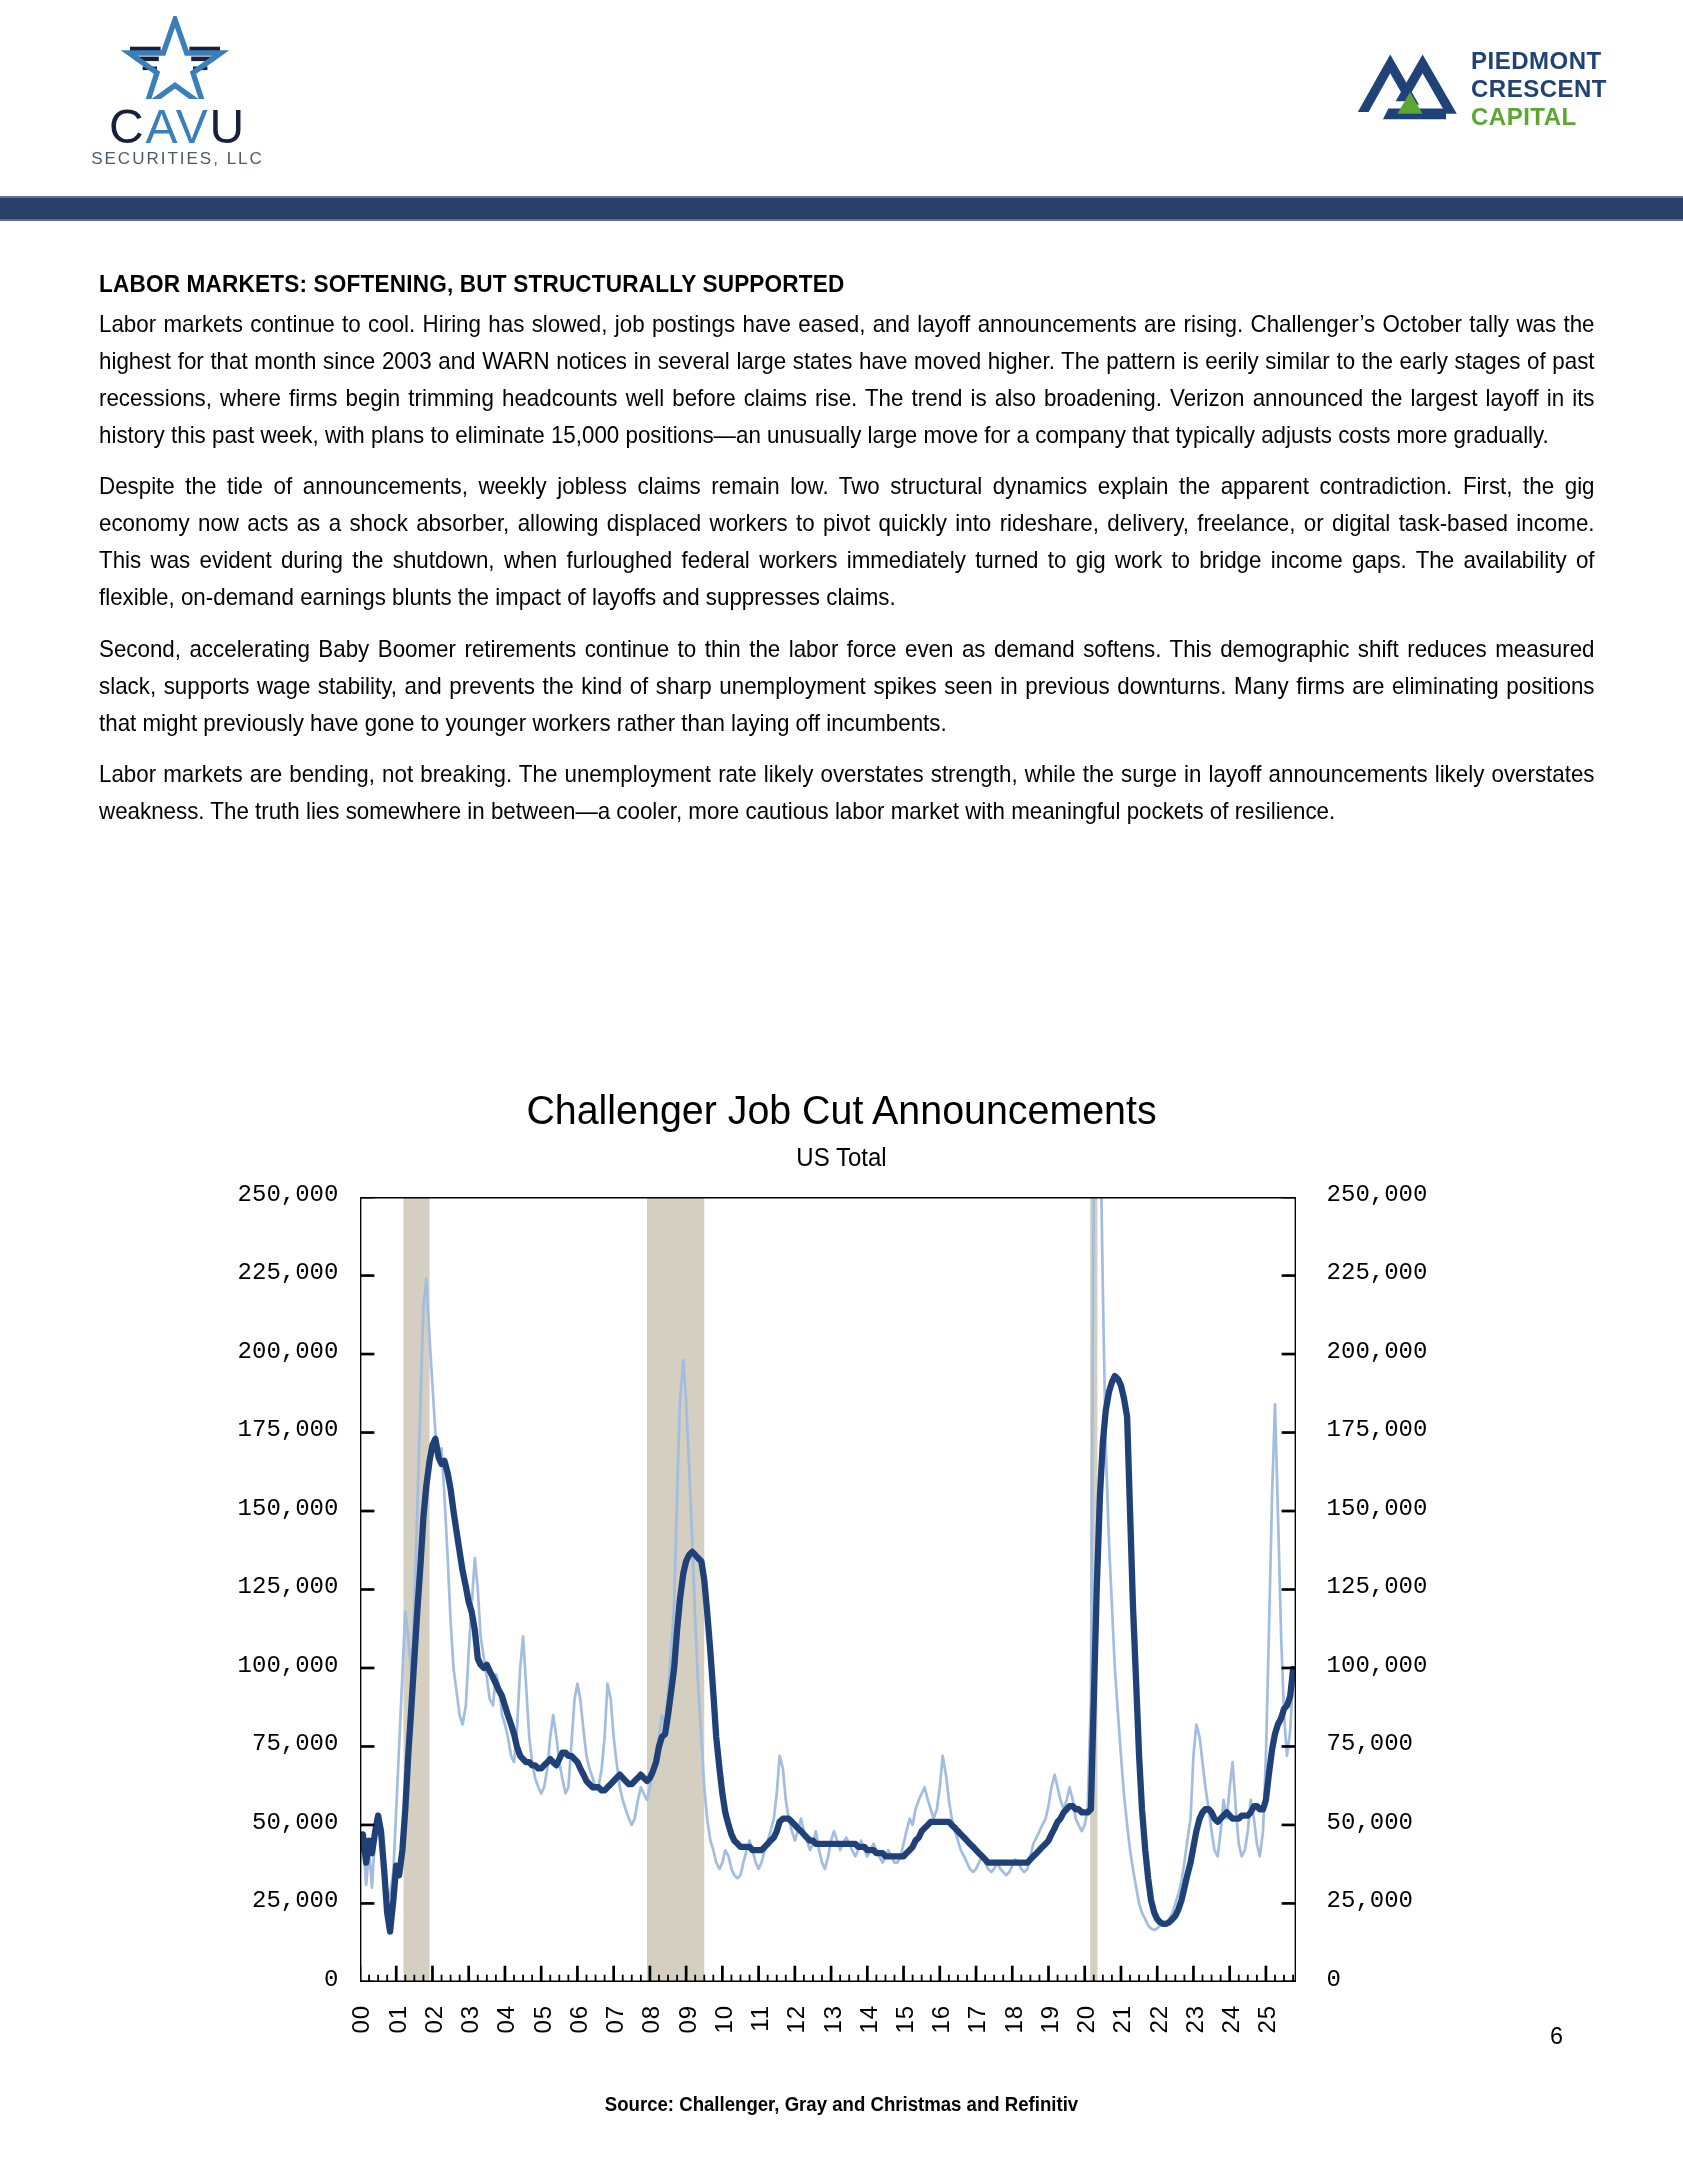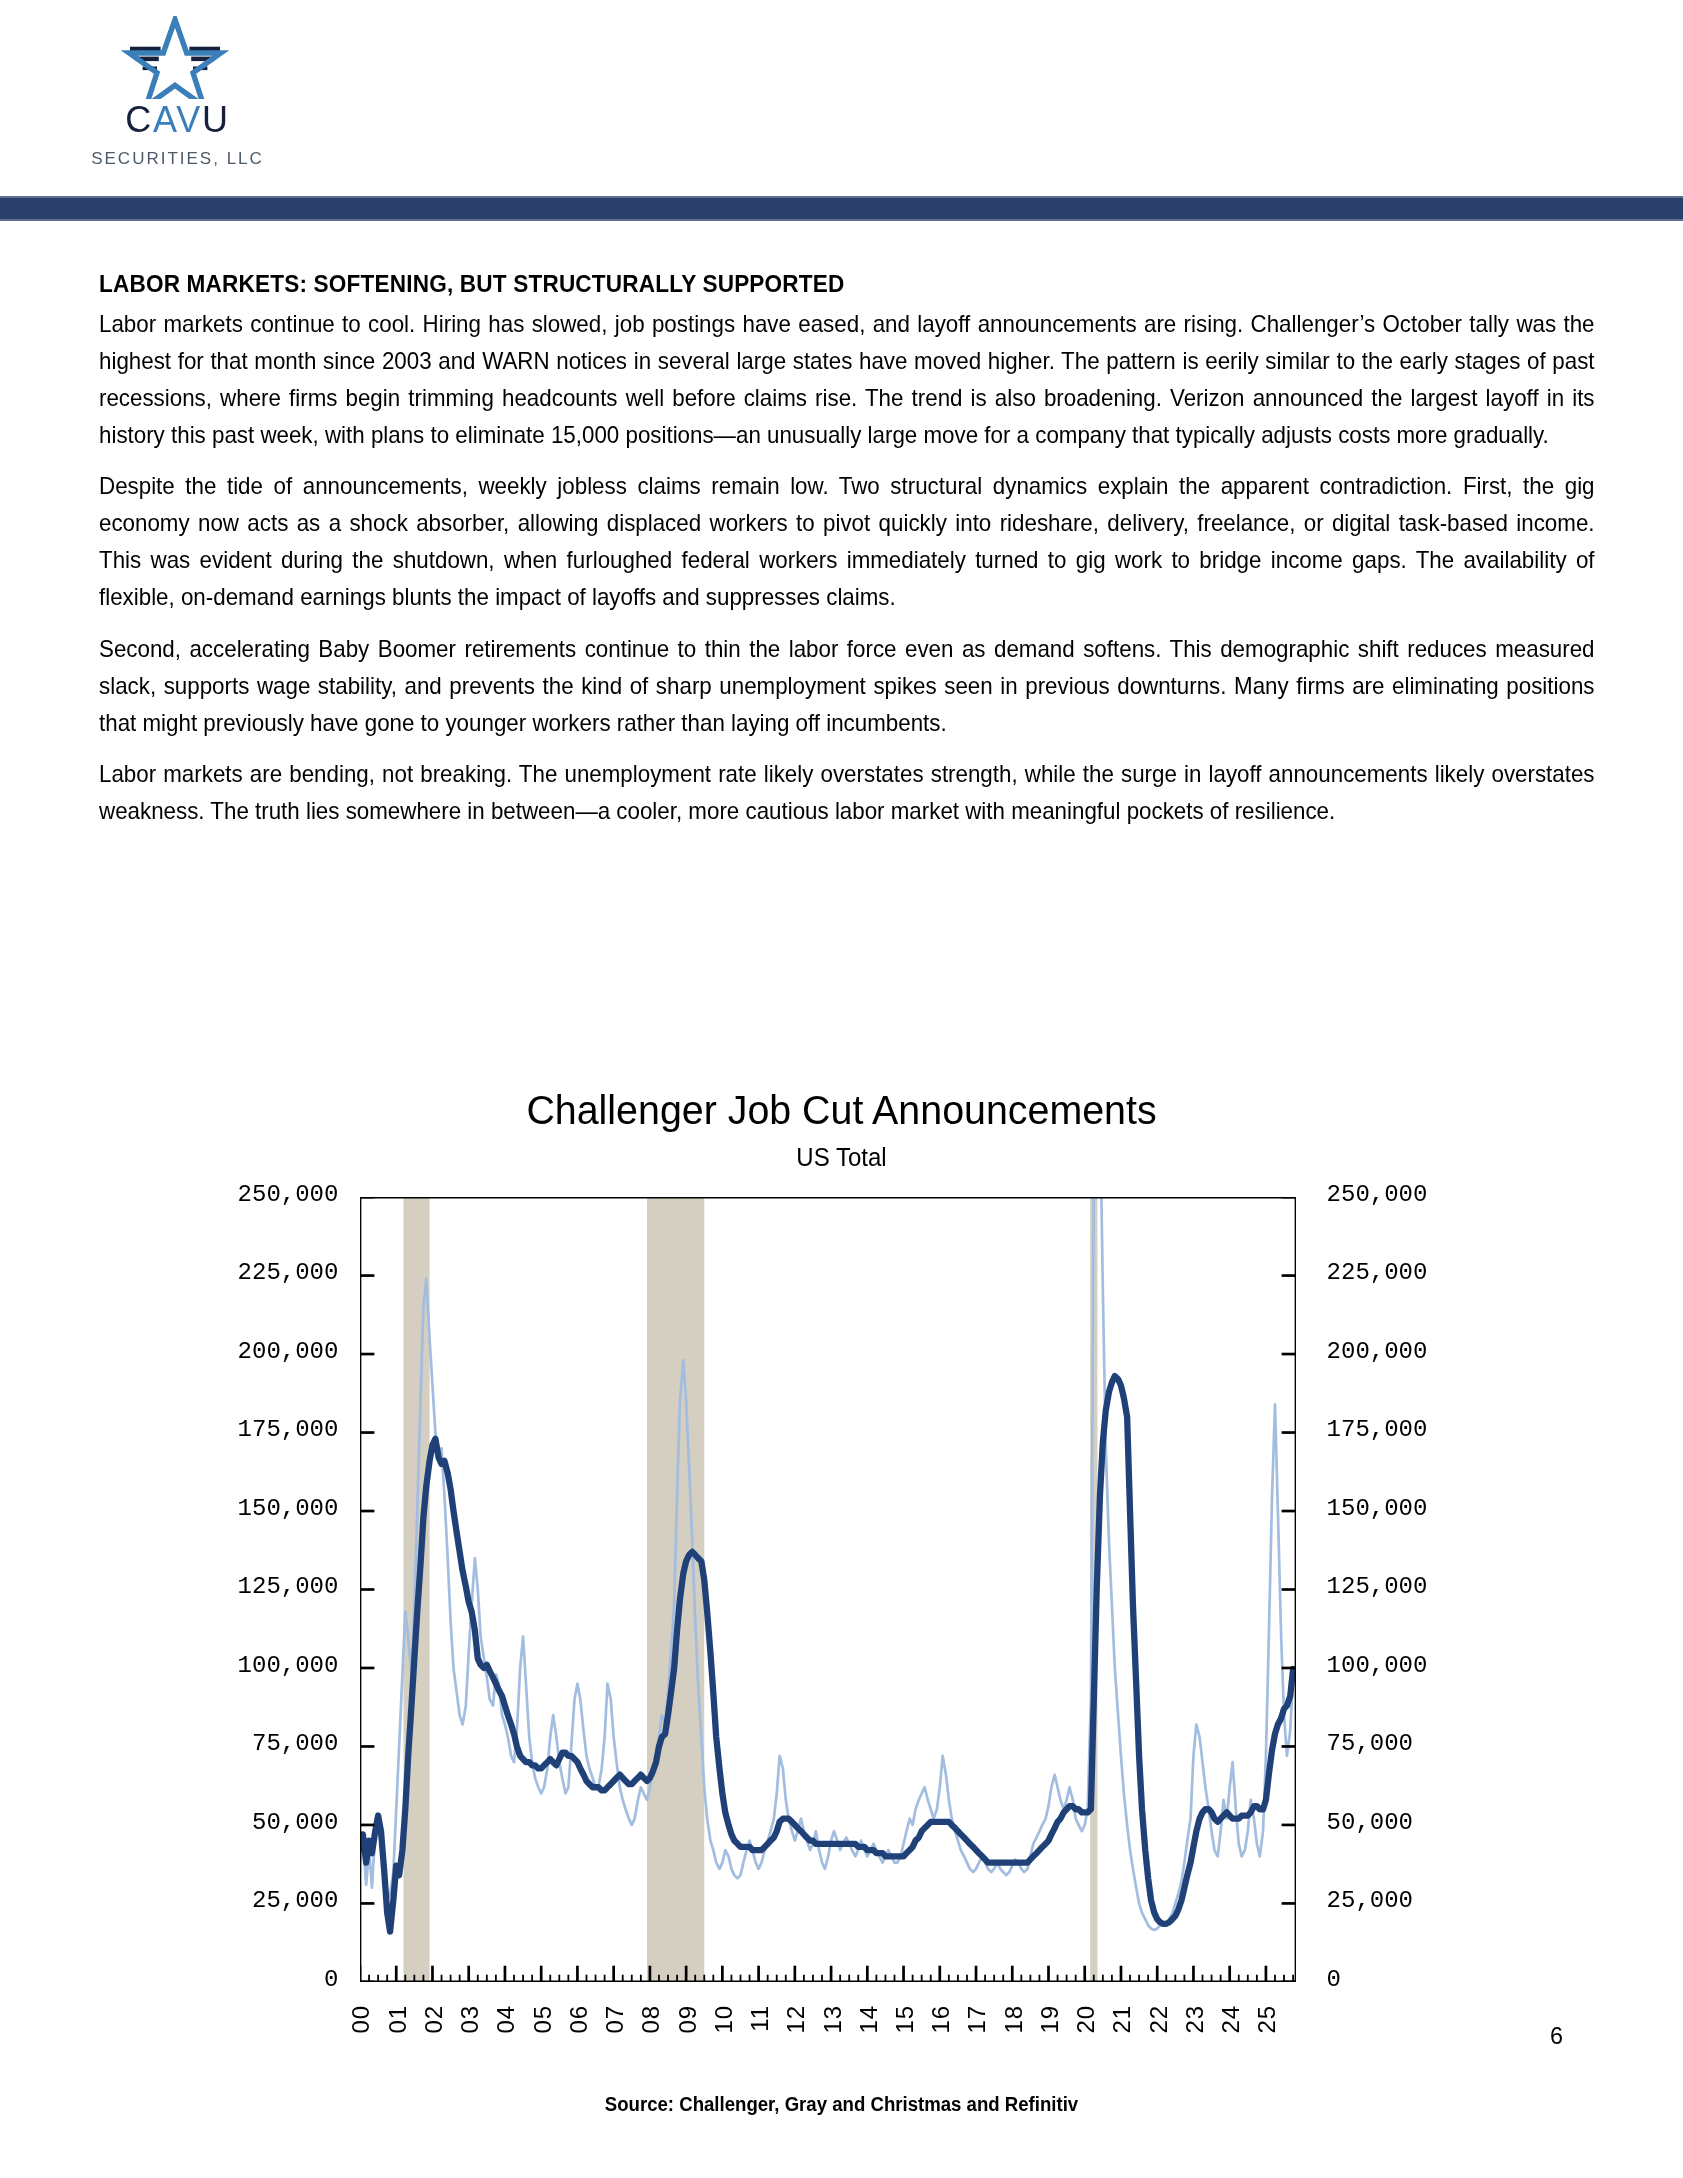--- a/index.html
+++ b/index.html
@@ -18,21 +18,21 @@
     position: absolute; left: 0; top: 0; width: 1683px; height: 189px;
   }
   #cavu-logo {
     position: absolute; left: 74px; top: 16px;
     width: 207px; height: 158px;
   }
   #cavu-star { position: absolute; left: 47px; top: 0px; width: 108px; height: 83px; }
   #cavu-word {
     position: absolute; left: 0; top: 83px; width: 207px;
     text-align: center;
-    font-size: 36px; letter-spacing: 1.8px; font-weight: 400;
+    font-size: 48px; letter-spacing: 1.8px; font-weight: 400;
     color: #1b2a४4;
     color: #17203c;
     font-family: "Liberation Sans", sans-serif;
   }
   .cavu-c, .cavu-u { color: #17203c; }
   .cavu-a, .cavu-v { color: #3a7fba; }
   #cavu-sub {
     position: absolute; left: 0; top: 133px; width: 207px;
     text-align: center; font-size: 17px; letter-spacing: 2px;
     color: #4c5a68;
@@ -146,20 +146,33 @@
       <path d="M24 56 L40 56 L40 60 L24 60 Z" fill="#17203c"></path>
       <path d="M80 56 L96 56 L96 60 L80 60 Z" fill="#17203c"></path>
       <path d="M60 4 L73 41 L111 41 L80 63 L92 100 L60 77 L28 100 L40 63 L9 41 L47 41 Z" fill="none" stroke="#3a7fba" stroke-width="6" stroke-linejoin="miter"></path>
     </svg>
     <div id="cavu-word">
       <span><span class="cavu-c">C</span><span class="cavu-a">A</span><span class="cavu-v">V</span><span class="cavu-u">U</span></span>
     </div>
     <div id="cavu-sub">SECURITIES, LLC</div>
   </div>
 
+  <div id="pcc-logo">
+    <svg id="pcc-mark" viewBox="0 0 120 80">
+      <path d="M38 6 L70 62 L58 62 L38 27 L14 70 L2 70 Z" fill="#1f4278"></path>
+      <path d="M74 6 L112 72 L100 72 L74 27 L56 58 L44 58 Z" fill="#1f4278"></path>
+      <path d="M30 78 L100 78 L100 66 L36 66 Z" fill="#1f4278"></path>
+      <path d="M46 72 L60 48 L74 72 Z" fill="#5aa832"></path>
+    </svg>
+    <div id="pcc-text">
+      <div class="pcc-blue">PIEDMONT</div>
+      <div class="pcc-blue">CRESCENT</div>
+      <div class="pcc-green">CAPITAL</div>
+    </div>
+  </div>
 
   <div id="header-rule"></div>
 </div>
 
 <div id="content">
   <div id="doc-heading">LABOR MARKETS: SOFTENING, BUT STRUCTURALLY SUPPORTED</div>
   <div class="para">Labor markets continue to cool. Hiring has slowed, job postings have eased, and layoff announcements are rising. Challenger’s October tally was the highest for that month since 2003 and WARN notices in several large states have moved higher. The pattern is eerily similar to the early stages of past recessions, where firms begin trimming headcounts well before claims rise. The trend is also broadening. Verizon announced the largest layoff in its history this past week, with plans to eliminate 15,000 positions—an unusually large move for a company that typically adjusts costs more gradually.</div>
   <div class="para">Despite the tide of announcements, weekly jobless claims remain low. Two structural dynamics explain the apparent contradiction. First, the gig economy now acts as a shock absorber, allowing displaced workers to pivot quickly into rideshare, delivery, freelance, or digital task-based income. This was evident during the shutdown, when furloughed federal workers immediately turned to gig work to bridge income gaps. The availability of flexible, on-demand earnings blunts the impact of layoffs and suppresses claims.</div>
   <div class="para">Second, accelerating Baby Boomer retirements continue to thin the labor force even as demand softens. This demographic shift reduces measured slack, supports wage stability, and prevents the kind of sharp unemployment spikes seen in previous downturns. Many firms are eliminating positions that might previously have gone to younger workers rather than laying off incumbents.</div>
   <div class="para">Labor markets are bending, not breaking. The unemployment rate likely overstates strength, while the surge in layoff announcements likely overstates weakness. The truth lies somewhere in between—a cooler, more cautious labor market with meaningful pockets of resilience.</div>

